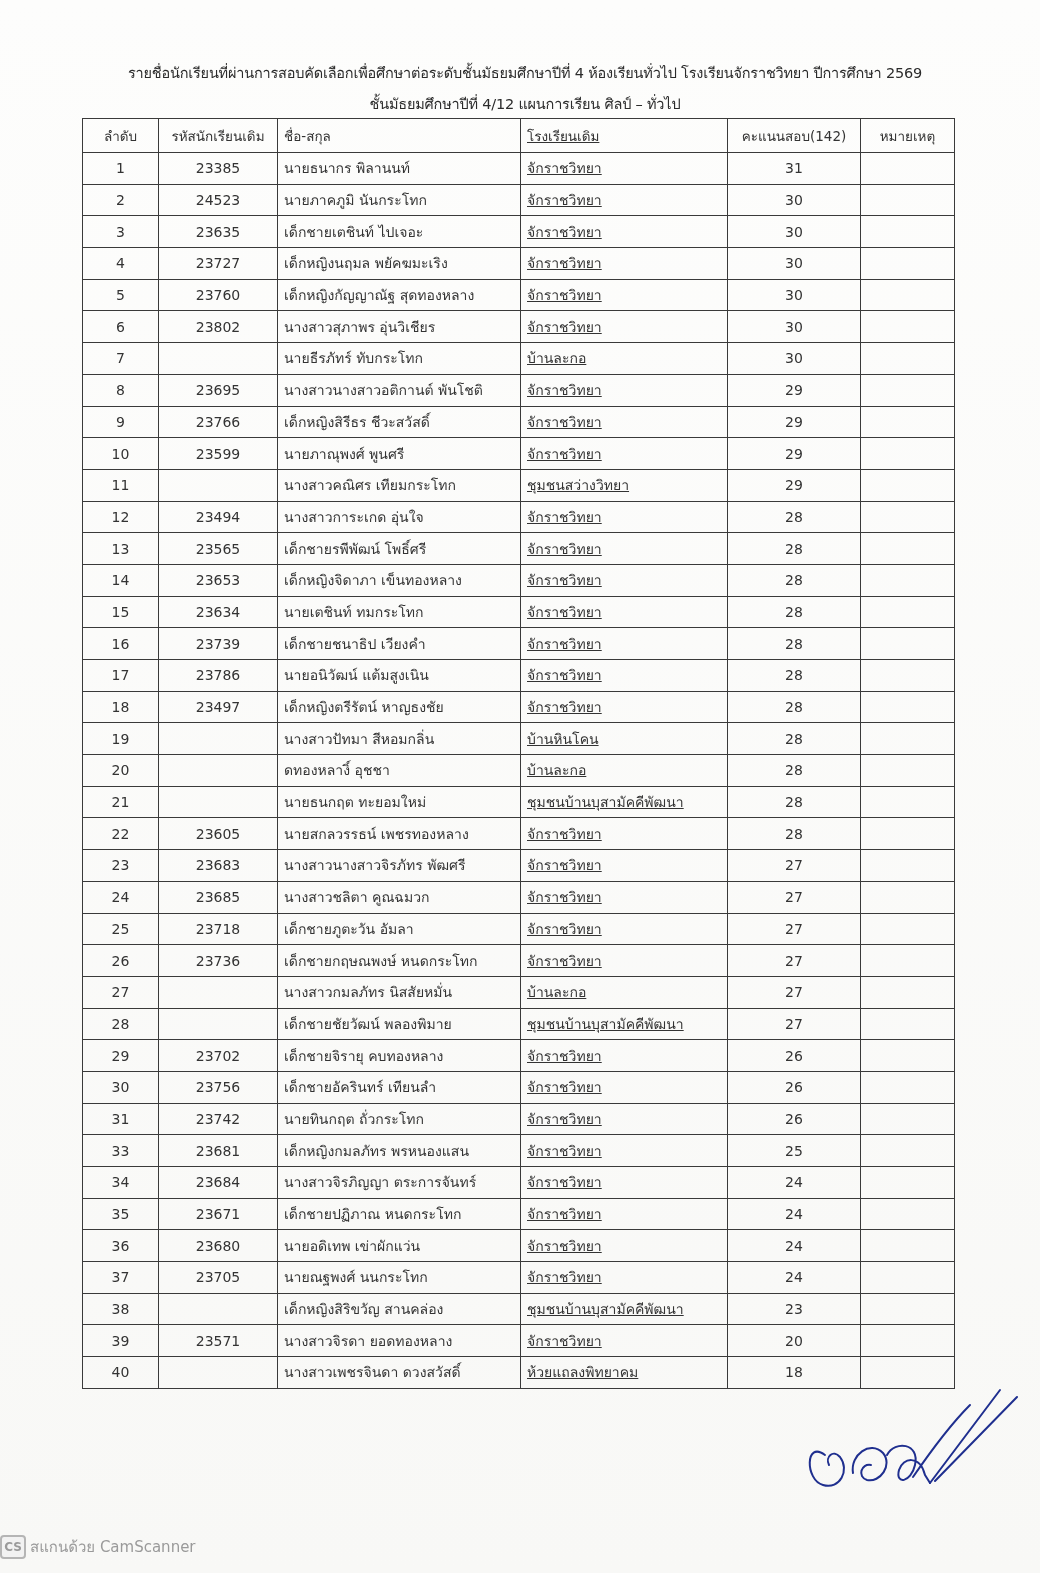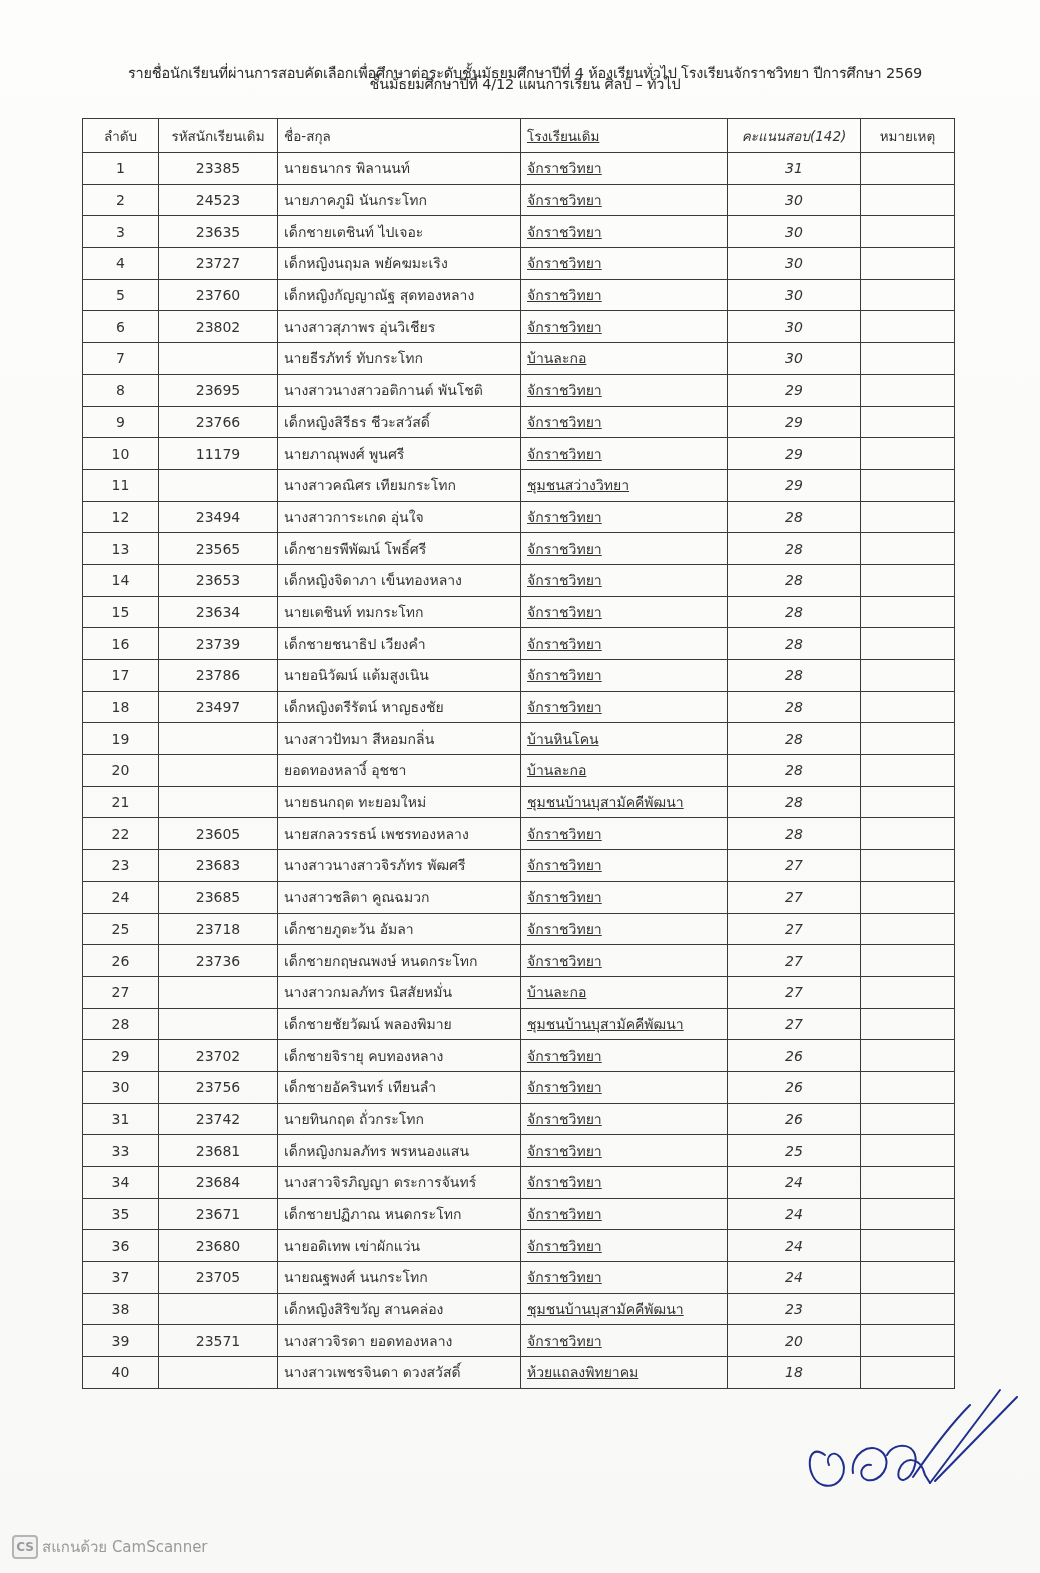--- a/index.html
+++ b/index.html
@@ -26,21 +26,21 @@
       position: absolute;
       left: 100px;
       width: 850px;
       text-align: center;
       font-size: 14.5px;
       color: #2b2b2b;
       white-space: nowrap;
       letter-spacing: -0.2px;
     }
     .title.line1 { top: 61px; }
-    .title.line2 { top: 72px; }
+    .title.line2 { top: 92px; }
 
     table.roster {
       position: absolute;
       left: 82px;
       top: 118px;
       width: 869px;
       border-collapse: collapse;
       table-layout: fixed;
       font-size: 14px;
       color: #333;
@@ -56,34 +56,34 @@
     }
     table.roster th {
       height: 33px;
       font-size: 13.5px;
       margin-top: 48px;
     }
     .c-no    { width: 63px;  text-align: center; }
     .c-id    { width: 106px; text-align: center; }
     .c-name  { width: 230px; text-align: left; }
     .c-sch   { width: 194px; text-align: left; text-decoration: underline; }
-    .c-score { width: 120px; text-align: center; font-style: italic; }
+    .c-score { width: 120px; text-align: center; }
     .c-note  { width: 81px;  text-align: center; }
     th.c-name, th.c-sch { text-align: left; }
 
     .signature {
       position: absolute;
       left: 795px;
       top: 1385px;
       width: 230px;
       height: 115px;
     }
     .watermark {
       position: absolute;
-      left: 12px;
+      left: 0;
       top: 1534px;
       height: 26px;
       display: flex;
       align-items: center;
       gap: 4px;
       color: #9a9a9a;
       font-size: 15px;
     }
     .cs-logo {
       width: 26px;
@@ -187,21 +187,21 @@
         <tr>
           <td class="c-no">9</td>
           <td class="c-id">23766</td>
           <td class="c-name">เด็กหญิงสิรีธร ชีวะสวัสดิ์</td>
           <td class="c-sch">จักราชวิทยา</td>
           <td class="c-score">29</td>
           <td class="c-note"></td>
         </tr>
         <tr>
           <td class="c-no">10</td>
-          <td class="c-id">11179</td>
+          <td class="c-id">23599</td>
           <td class="c-name">นายภาณุพงศ์ พูนศรี</td>
           <td class="c-sch">จักราชวิทยา</td>
           <td class="c-score">29</td>
           <td class="c-note"></td>
         </tr>
         <tr>
           <td class="c-no">11</td>
           <td class="c-id"></td>
           <td class="c-name">นางสาวคณิศร เทียมกระโทก</td>
           <td class="c-sch">ชุมชนสว่างวิทยา</td>
@@ -268,21 +268,21 @@
           <td class="c-no">19</td>
           <td class="c-id"></td>
           <td class="c-name">นางสาวปัทมา สีหอมกลิ่น</td>
           <td class="c-sch">บ้านหินโคน</td>
           <td class="c-score">28</td>
           <td class="c-note"></td>
         </tr>
         <tr>
           <td class="c-no">20</td>
           <td class="c-id"></td>
-          <td class="c-name">ยอดทองหลางิ์ อุชชา</td>
+          <td class="c-name">ดทองหลางิ์ อุชชา</td>
           <td class="c-sch">บ้านละกอ</td>
           <td class="c-score">28</td>
           <td class="c-note"></td>
         </tr>
         <tr>
           <td class="c-no">21</td>
           <td class="c-id"></td>
           <td class="c-name">นายธนกฤต ทะยอมใหม่</td>
           <td class="c-sch">ชุมชนบ้านบุสามัคคีพัฒนา</td>
           <td class="c-score">28</td>

